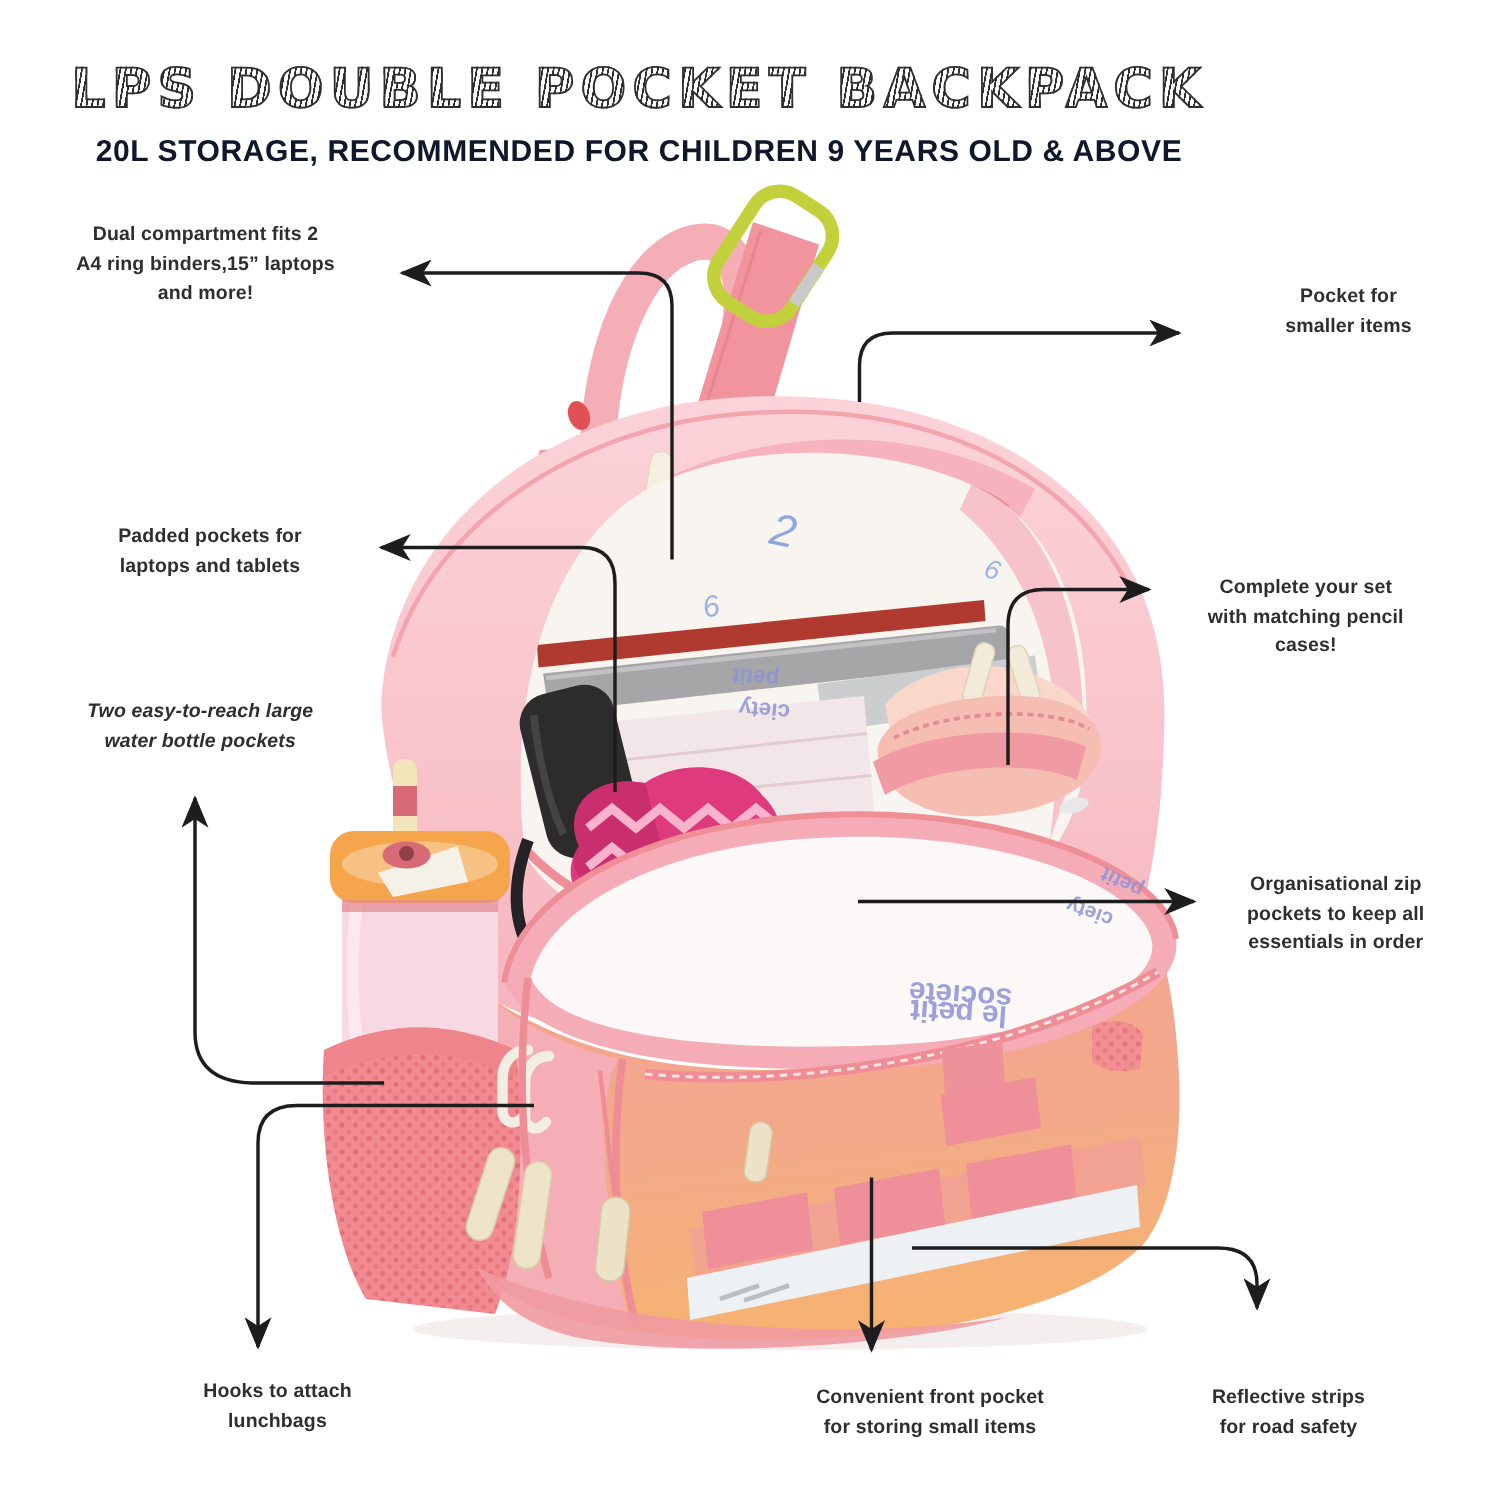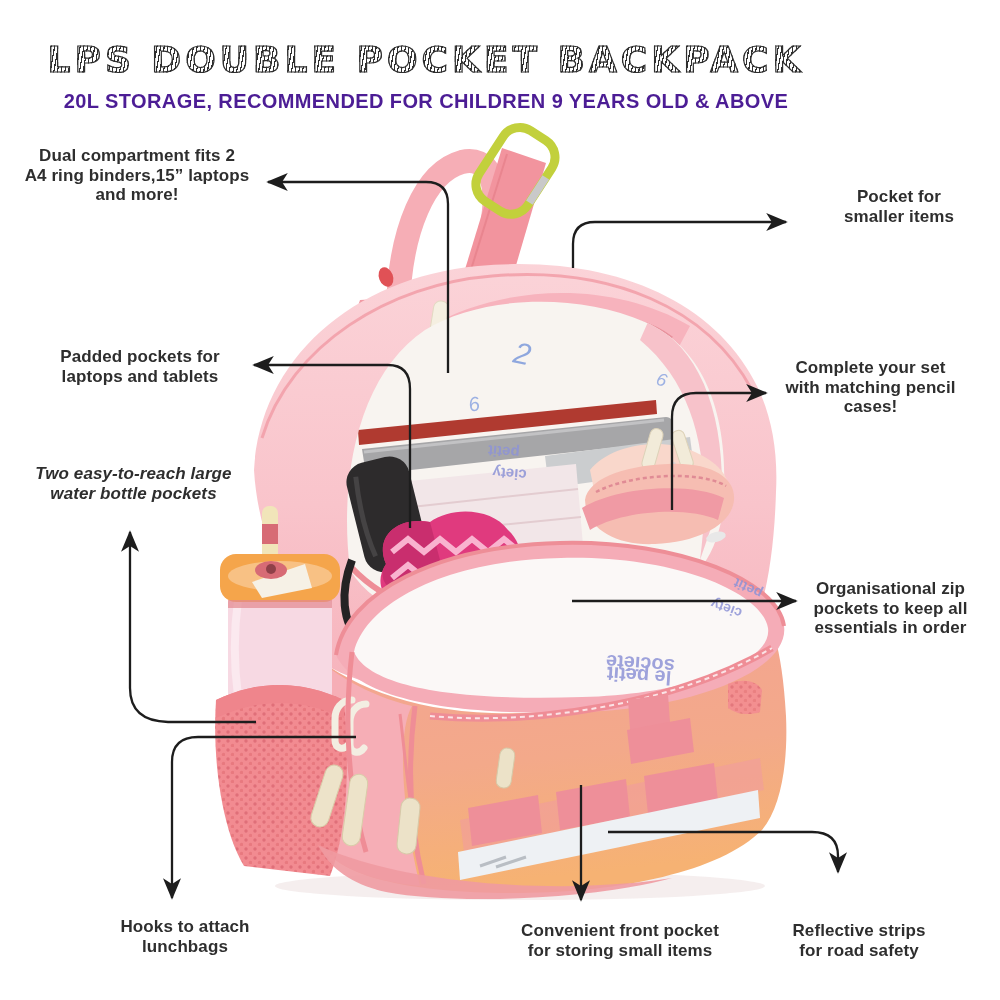--- a/index.html
+++ b/index.html
@@ -12,31 +12,31 @@
     font-weight:800;font-size:36px;letter-spacing:4px;
     color:transparent;
     -webkit-text-stroke:1.2px #2f2f2f;
     background-image:repeating-linear-gradient(100deg,#2f2f2f 0 1.2px,rgba(255,255,255,0) 1.2px 3.6px);
     -webkit-background-clip:text;background-clip:text;
     display:inline-block;
   }
   .subtitle{
     margin-top:10px;
     font-family:"Liberation Sans",sans-serif;
-    font-weight:700;font-size:20px;letter-spacing:0.4px;color:#4c1d95;
+    font-weight:700;font-size:20px;letter-spacing:0.4px;color:#0f172a;
   }
   .callout{
     position:absolute;
-    font-weight:700;font-size:17px;line-height:19.5px;color:#2e2e2e;
+    font-weight:700;font-size:13px;line-height:19.5px;color:#2e2e2e;
     text-align:center;white-space:pre-line;letter-spacing:0.1px;
   }
   .c-dual{left:18px;top:146px;width:238px;}
   .c-smaller{left:818px;top:187px;width:162px;}
   .c-padded{left:28px;top:347px;width:224px;}
-  .c-pencil{left:763px;top:358px;width:215px;}
+  .c-pencil{left:763px;top:381px;width:215px;}
   .c-water{left:15px;top:464px;width:237px;font-style:italic;}
   .c-zip{left:783px;top:579px;width:215px;}
   .c-hooks{left:95px;top:917px;width:180px;}
   .c-front{left:495px;top:921px;width:250px;}
   .c-reflect{left:757px;top:921px;width:204px;}
 </style>
 </head>
 <body>
 
 <div class="stage">

